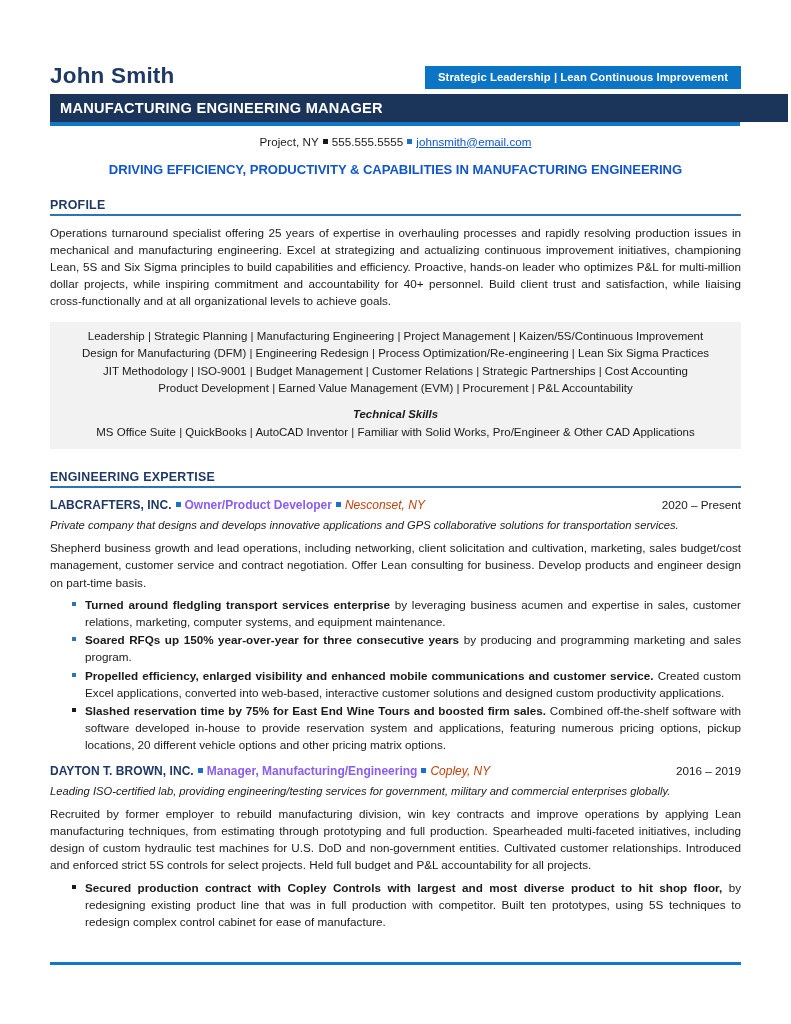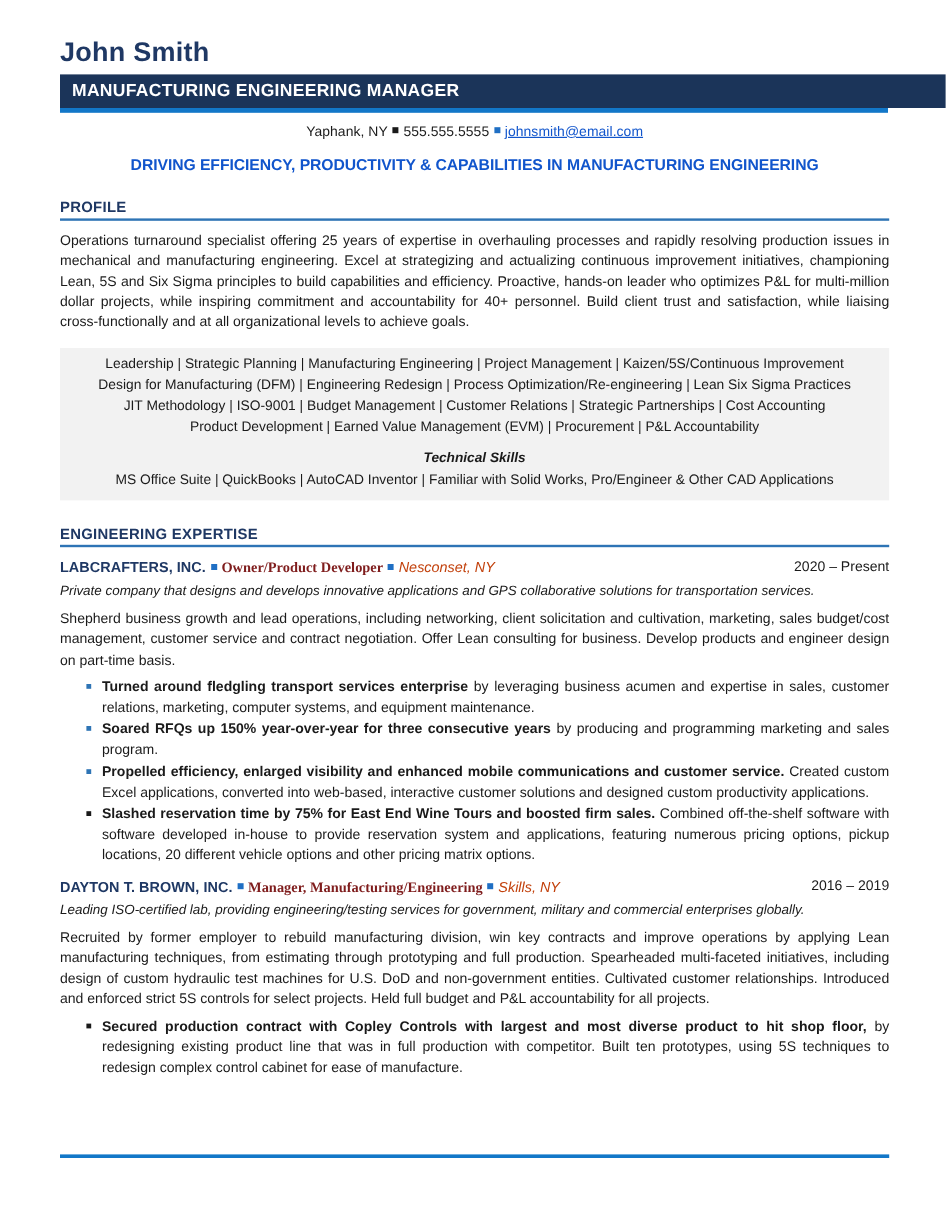--- a/index.html
+++ b/index.html
@@ -20,21 +20,21 @@
     position: relative;
     width: 791px;
     height: 1024px;
     box-sizing: border-box;
     padding: 0 50px;
   }
 
   
   .header {
     position: relative;
-    padding-top: 32px;
+    padding-top: 64px;
   }
   .name {
     font-size: 22.5px;
     font-weight: bold;
     color: #1f3864;
     letter-spacing: 0.2px;
     line-height: 1.05;
     margin: 0;
     padding-bottom: 4px;
   }
@@ -156,23 +156,22 @@
     position: relative;
     font-size: 12px;
     line-height: 1.25;
   }
   .job-company {
     color: #1f3864;
     font-weight: bold;
     letter-spacing: 0.05px;
   }
   .job-title {
-    color: #7f1d1d;
-    font-weight: bold;
-    font-family: Liberation Serif, serif;
+    color: #8b5cf6;
+    font-weight: bold;
   }
   .job-location {
     color: #c2410c;
     font-style: italic;
   }
   .job-dates {
     position: absolute;
     right: 0;
     top: 0;
     font-size: 11.7px;
@@ -236,21 +235,21 @@
     <div class="name">John Smith</div>
 
     <div class="tagline-badge">Strategic Leadership | Lean Continuous Improvement</div>
 
     <div class="titlebar-wrap">
       <div class="titlebar">MANUFACTURING ENGINEERING MANAGER</div>
       <div class="titlebar-underline"></div>
     </div>
 
     <div class="contact-line">
-      <span>Yaphank, NY</span><span class="sq"></span><span>555.555.5555</span><span class="sq blue"></span><a class="contact-email" href="#">johnsmith@email.com</a>
+      <span>Project, NY</span><span class="sq"></span><span>555.555.5555</span><span class="sq blue"></span><a class="contact-email" href="#">johnsmith@email.com</a>
     </div>
 
     <div class="headline">DRIVING EFFICIENCY, PRODUCTIVITY &amp; CAPABILITIES IN MANUFACTURING ENGINEERING</div>
   </div>
 
   <div class="section">
     <div class="section-title">PROFILE</div>
     <div class="section-rule"></div>
     <div class="body-text">Operations turnaround specialist offering 25 years of expertise in overhauling processes and rapidly resolving production issues in mechanical and manufacturing engineering. Excel at strategizing and actualizing continuous improvement initiatives, championing Lean, 5S and Six Sigma principles to build capabilities and efficiency. Proactive, hands-on leader who optimizes P&amp;L for multi-million dollar projects, while inspiring commitment and accountability for 40+ personnel. Build client trust and satisfaction, while liaising cross-functionally and at all organizational levels to achieve goals.</div>
   </div>
@@ -290,21 +289,21 @@
         </li>
         <li>
           <span class="marker"></span>
           <span class="b">Slashed reservation time by 75% for East End Wine Tours and boosted firm sales.</span><span> Combined off-the-shelf software with software developed in-house to provide reservation system and applications, featuring numerous pricing options, pickup locations, 20 different vehicle options and other pricing matrix options.</span>
         </li>
       </ul>
     </div>
 
     <div class="job">
       <div class="job-head">
-        <span class="job-company">DAYTON T. BROWN, INC.</span><span class="sq blue"></span><span class="job-title">Manager, Manufacturing/Engineering</span><span class="sq blue"></span><span class="job-location">Skills, NY</span>
+        <span class="job-company">DAYTON T. BROWN, INC.</span><span class="sq blue"></span><span class="job-title">Manager, Manufacturing/Engineering</span><span class="sq blue"></span><span class="job-location">Copley, NY</span>
         <span class="job-dates">2016 – 2019</span>
       </div>
       <div class="job-blurb">Leading ISO-certified lab, providing engineering/testing services for government, military and commercial enterprises globally.</div>
       <div class="job-desc">Recruited by former employer to rebuild manufacturing division, win key contracts and improve operations by applying Lean manufacturing techniques, from estimating through prototyping and full production. Spearheaded multi-faceted initiatives, including design of custom hydraulic test machines for U.S. DoD and non-government entities. Cultivated customer relationships. Introduced and enforced strict 5S controls for select projects. Held full budget and P&amp;L accountability for all projects.</div>
       <ul class="bullets">
         <li>
           <span class="marker"></span>
           <span class="b">Secured production contract with Copley Controls with largest and most diverse product to hit shop floor,</span><span> by redesigning existing product line that was in full production with competitor. Built ten prototypes, using 5S techniques to redesign complex control cabinet for ease of manufacture.</span>
         </li>
       </ul>

